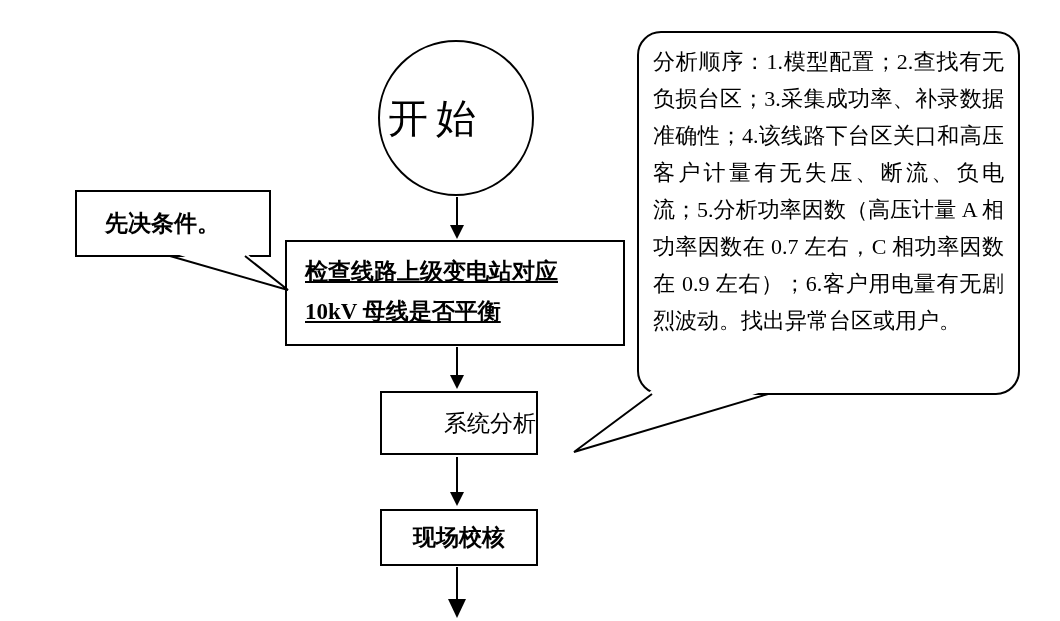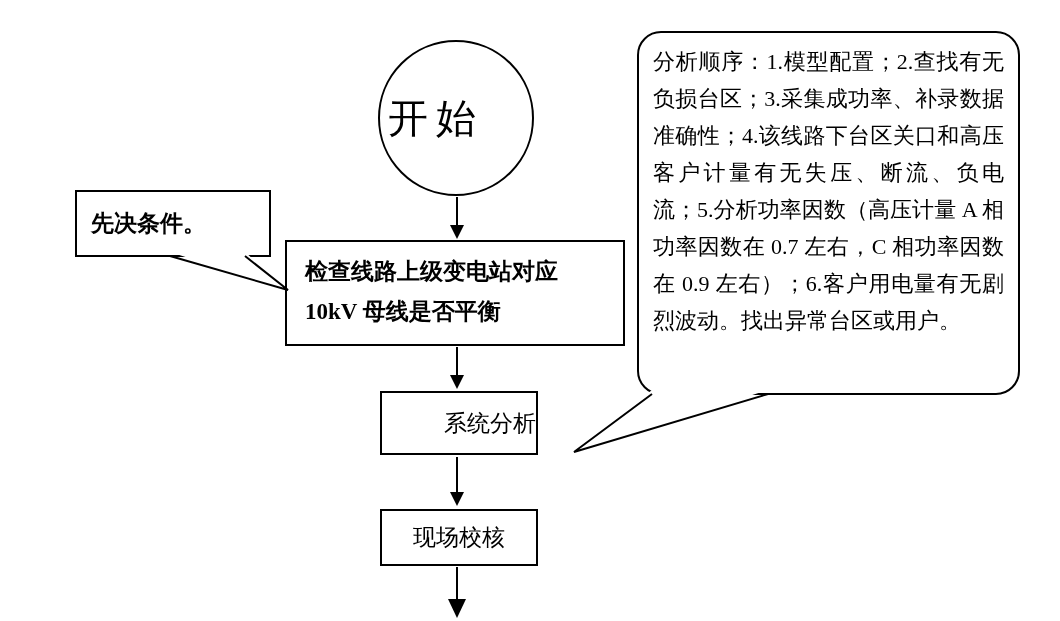--- a/index.html
+++ b/index.html
@@ -21,35 +21,37 @@
     left:378px;top:40px;width:156px;height:156px;
     border-radius:50%;
     display:flex;align-items:center;
     font-size:40px;letter-spacing:8px;padding-left:8px;
   }
   .step1-box{
     left:285px;top:240px;width:340px;height:106px;
     font-size:23px;font-weight:bold;
     padding:10px 10px 16px 18px;
     line-height:40px;
+    text-decoration:underline;
   }
   .step2-box{
     left:380px;top:391px;width:158px;height:64px;
     display:flex;align-items:center;justify-content:flex-end;
     font-size:23px;
   }
   .step3-box{
     left:380px;top:509px;width:158px;height:57px;
     display:flex;align-items:center;justify-content:center;
     font-size:23px;
+    font-weight:bold;
   }
   .prereq-bubble{
     left:75px;top:190px;width:196px;height:67px;
     display:flex;align-items:center;
-    padding-left:14px;
+    padding-left:28px;
     font-size:23px;font-weight:bold;
   }
   .analysis-box{
     left:637px;top:31px;width:383px;height:364px;
     padding:10px 14px;
     font-size:22px;
     line-height:37px;
     text-align:justify;
     border-radius:24px;
   }

